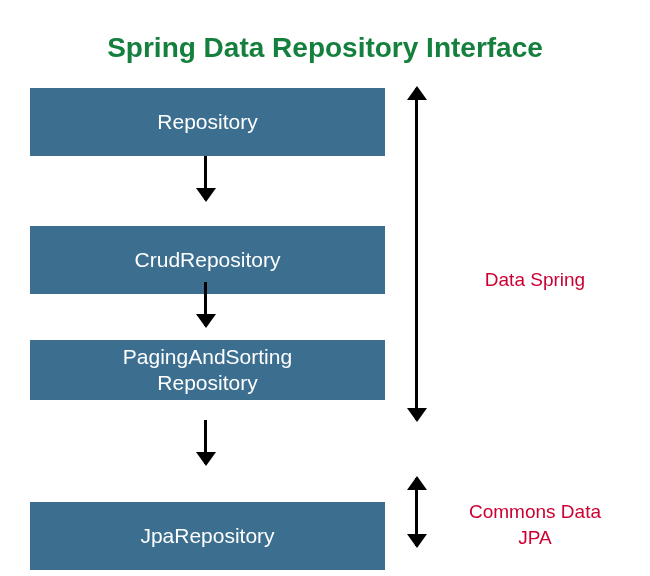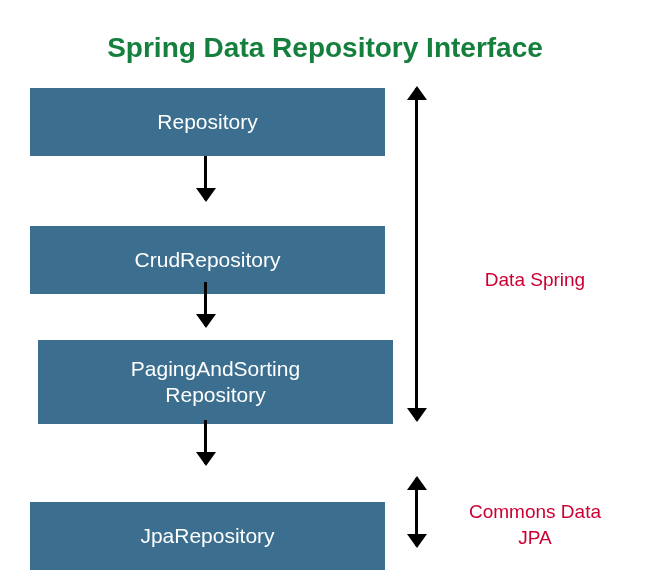--- a/index.html
+++ b/index.html
@@ -36,22 +36,21 @@
       background: #3b6e8f;
       color: #ffffff;
       display: flex;
       align-items: center;
       justify-content: center;
       font-size: 21px;
       text-align: center;
       line-height: 1.25;
     }
     .box-tall {
-      height: 84px;
-      margin-left: 8px;
+      height: 60px;
     }
     .arrow-down {
       position: absolute;
       left: 204px;
       width: 3px;
       background: #000000;
     }
     .arrow-down::after {
       content: "";
       position: absolute;

